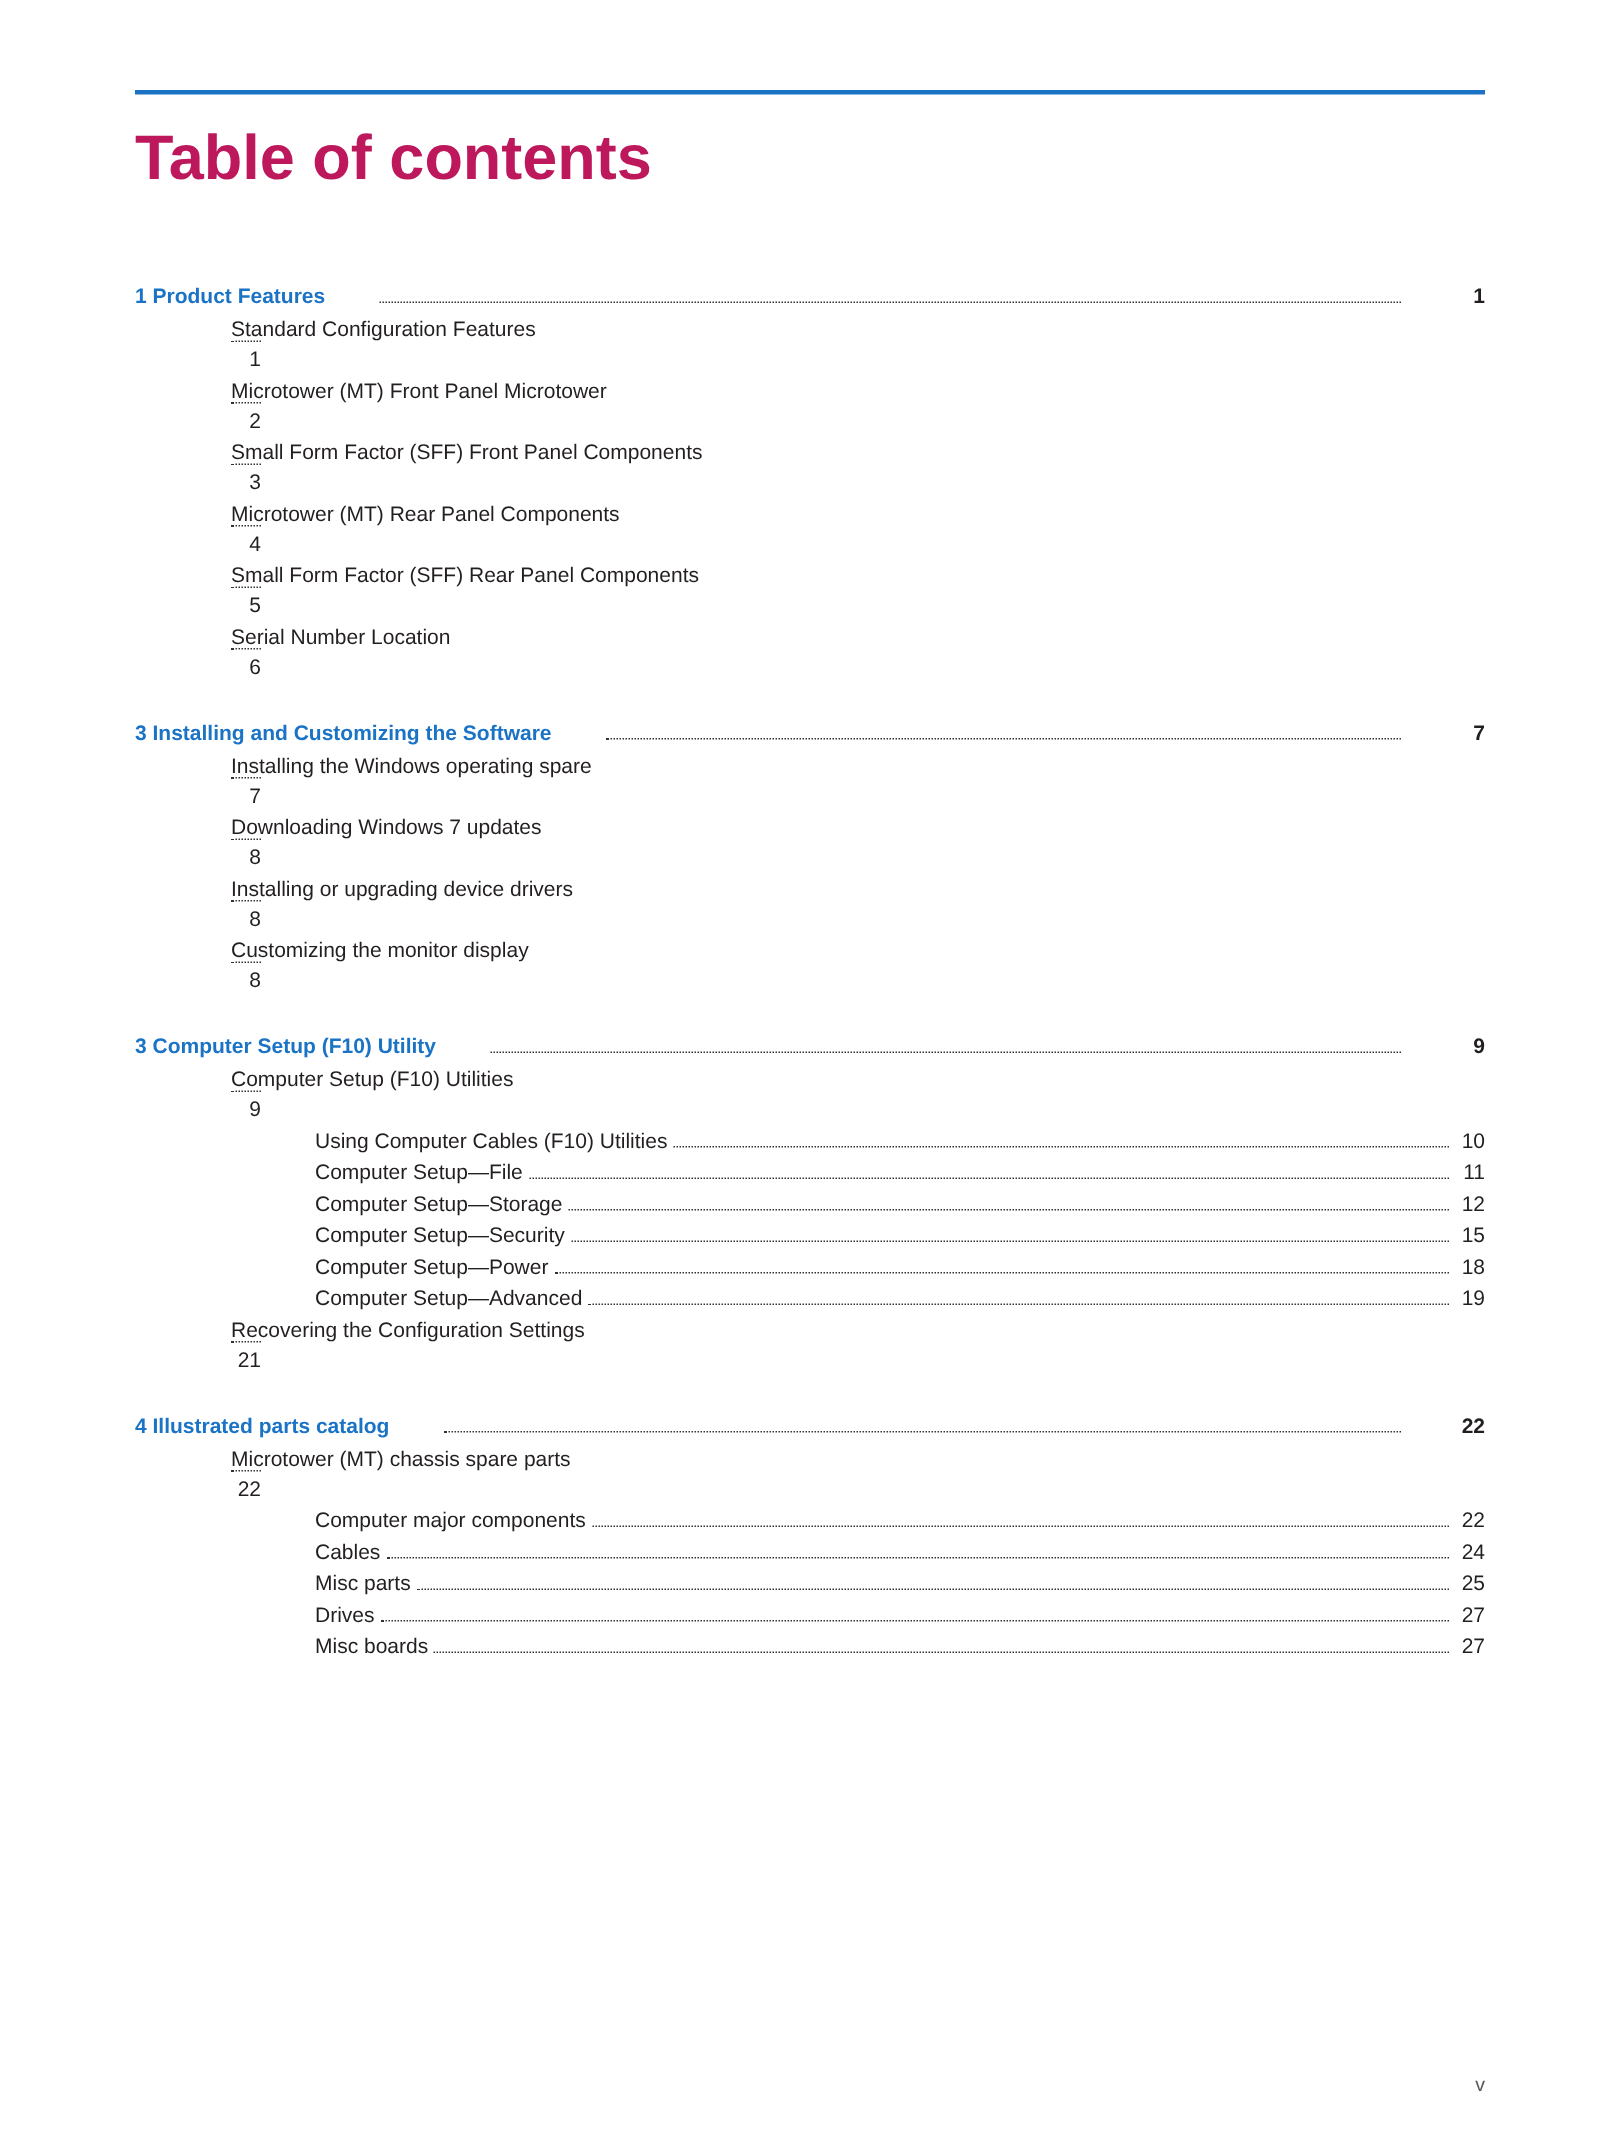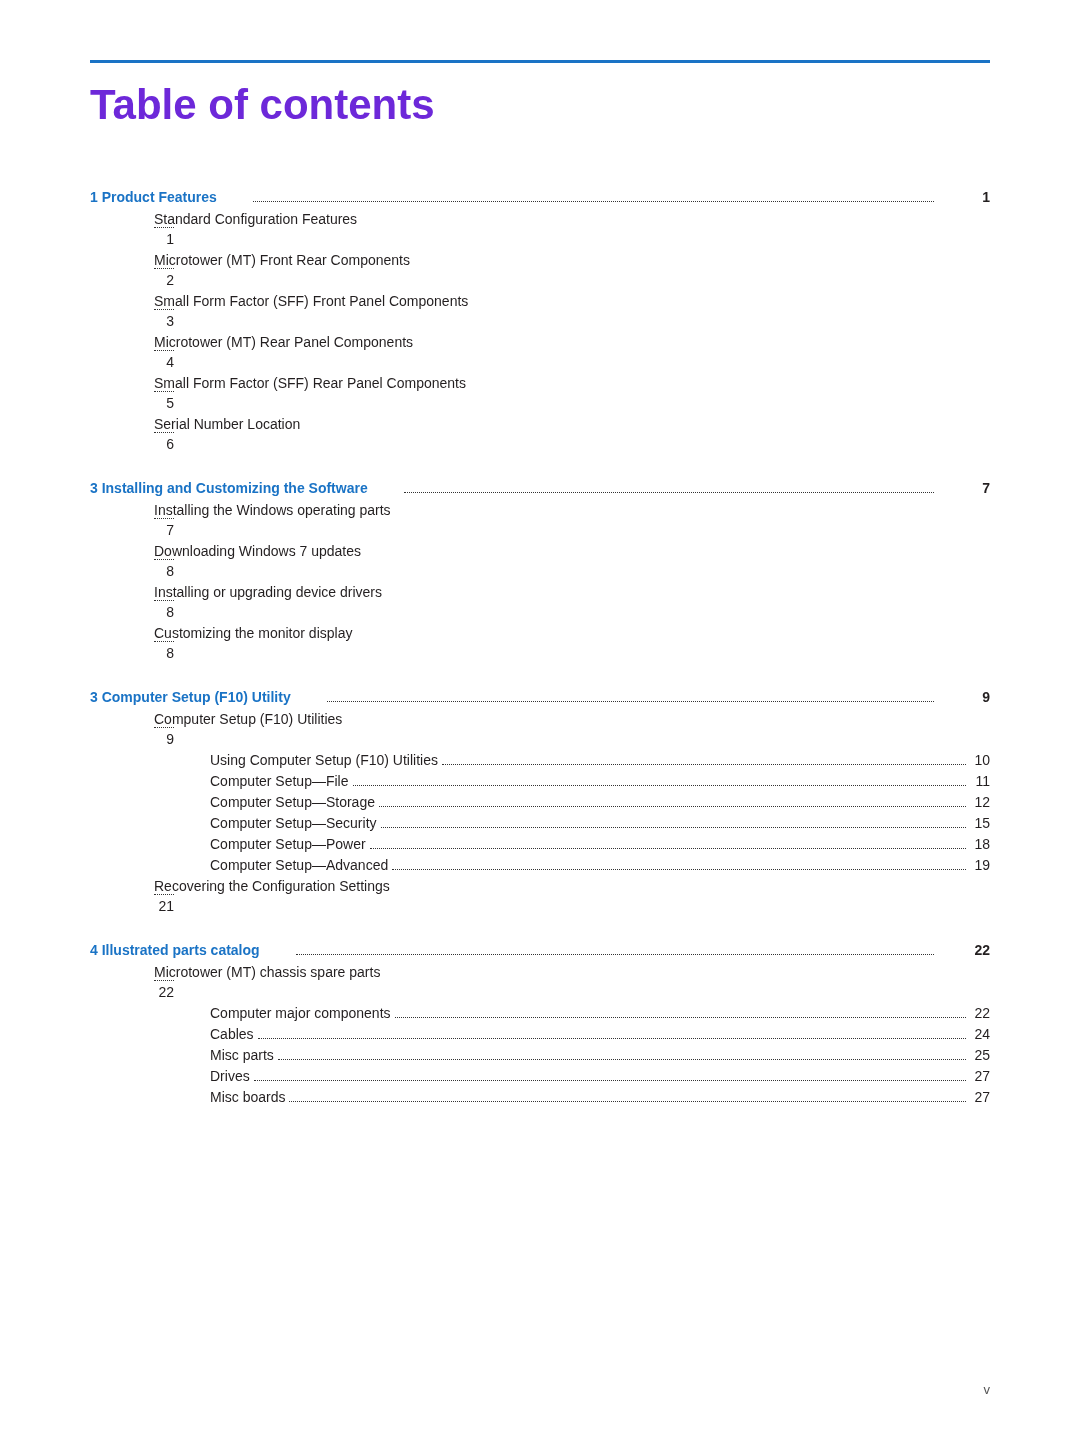--- a/index.html
+++ b/index.html
@@ -24,21 +24,21 @@
 
     .top-rule {
       border: none;
       border-top: 3px solid #1a73c5;
       margin-bottom: 18px;
     }
 
     .page-title {
       font-size: 42px;
       font-weight: 700;
-      color: #6d28d9;
+      color: #be185d;
       margin-bottom: 60px;
       line-height: 1.15;
     }
 
     .toc-section {
       margin-bottom: 28px;
     }
 
     .toc-entry {
       display: flex;
@@ -124,21 +124,21 @@
           <span class="entry-text">1  Product Features</span>
           <span class="dots"></span>
           <span class="page-num">1</span>
         </div>
         <div class="toc-entry level-2">
           <span class="entry-text">Standard Configuration Features</span>
           <span class="dots"></span>
           <span class="page-num">1</span>
         </div>
         <div class="toc-entry level-2">
-          <span class="entry-text">Microtower (MT) Front Rear Components</span>
+          <span class="entry-text">Microtower (MT) Front Panel Microtower</span>
           <span class="dots"></span>
           <span class="page-num">2</span>
         </div>
         <div class="toc-entry level-2">
           <span class="entry-text">Small Form Factor (SFF) Front Panel Components</span>
           <span class="dots"></span>
           <span class="page-num">3</span>
         </div>
         <div class="toc-entry level-2">
           <span class="entry-text">Microtower (MT) Rear Panel Components</span>
@@ -156,21 +156,21 @@
           <span class="page-num">6</span>
         </div>
       </div>
       <div class="toc-section">
         <div class="toc-entry level-1">
           <span class="entry-text">3  Installing and Customizing the Software</span>
           <span class="dots"></span>
           <span class="page-num">7</span>
         </div>
         <div class="toc-entry level-2">
-          <span class="entry-text">Installing the Windows operating parts</span>
+          <span class="entry-text">Installing the Windows operating spare</span>
           <span class="dots"></span>
           <span class="page-num">7</span>
         </div>
         <div class="toc-entry level-2">
           <span class="entry-text">Downloading Windows 7 updates</span>
           <span class="dots"></span>
           <span class="page-num">8</span>
         </div>
         <div class="toc-entry level-2">
           <span class="entry-text">Installing or upgrading device drivers</span>
@@ -188,21 +188,21 @@
           <span class="entry-text">3  Computer Setup (F10) Utility</span>
           <span class="dots"></span>
           <span class="page-num">9</span>
         </div>
         <div class="toc-entry level-2">
           <span class="entry-text">Computer Setup (F10) Utilities</span>
           <span class="dots"></span>
           <span class="page-num">9</span>
         </div>
         <div class="toc-entry level-3">
-          <span class="entry-text">Using Computer Setup (F10) Utilities</span>
+          <span class="entry-text">Using Computer Cables (F10) Utilities</span>
           <span class="dots"></span>
           <span class="page-num">10</span>
         </div>
         <div class="toc-entry level-3">
           <span class="entry-text">Computer Setup—File</span>
           <span class="dots"></span>
           <span class="page-num">11</span>
         </div>
         <div class="toc-entry level-3">
           <span class="entry-text">Computer Setup—Storage</span>

